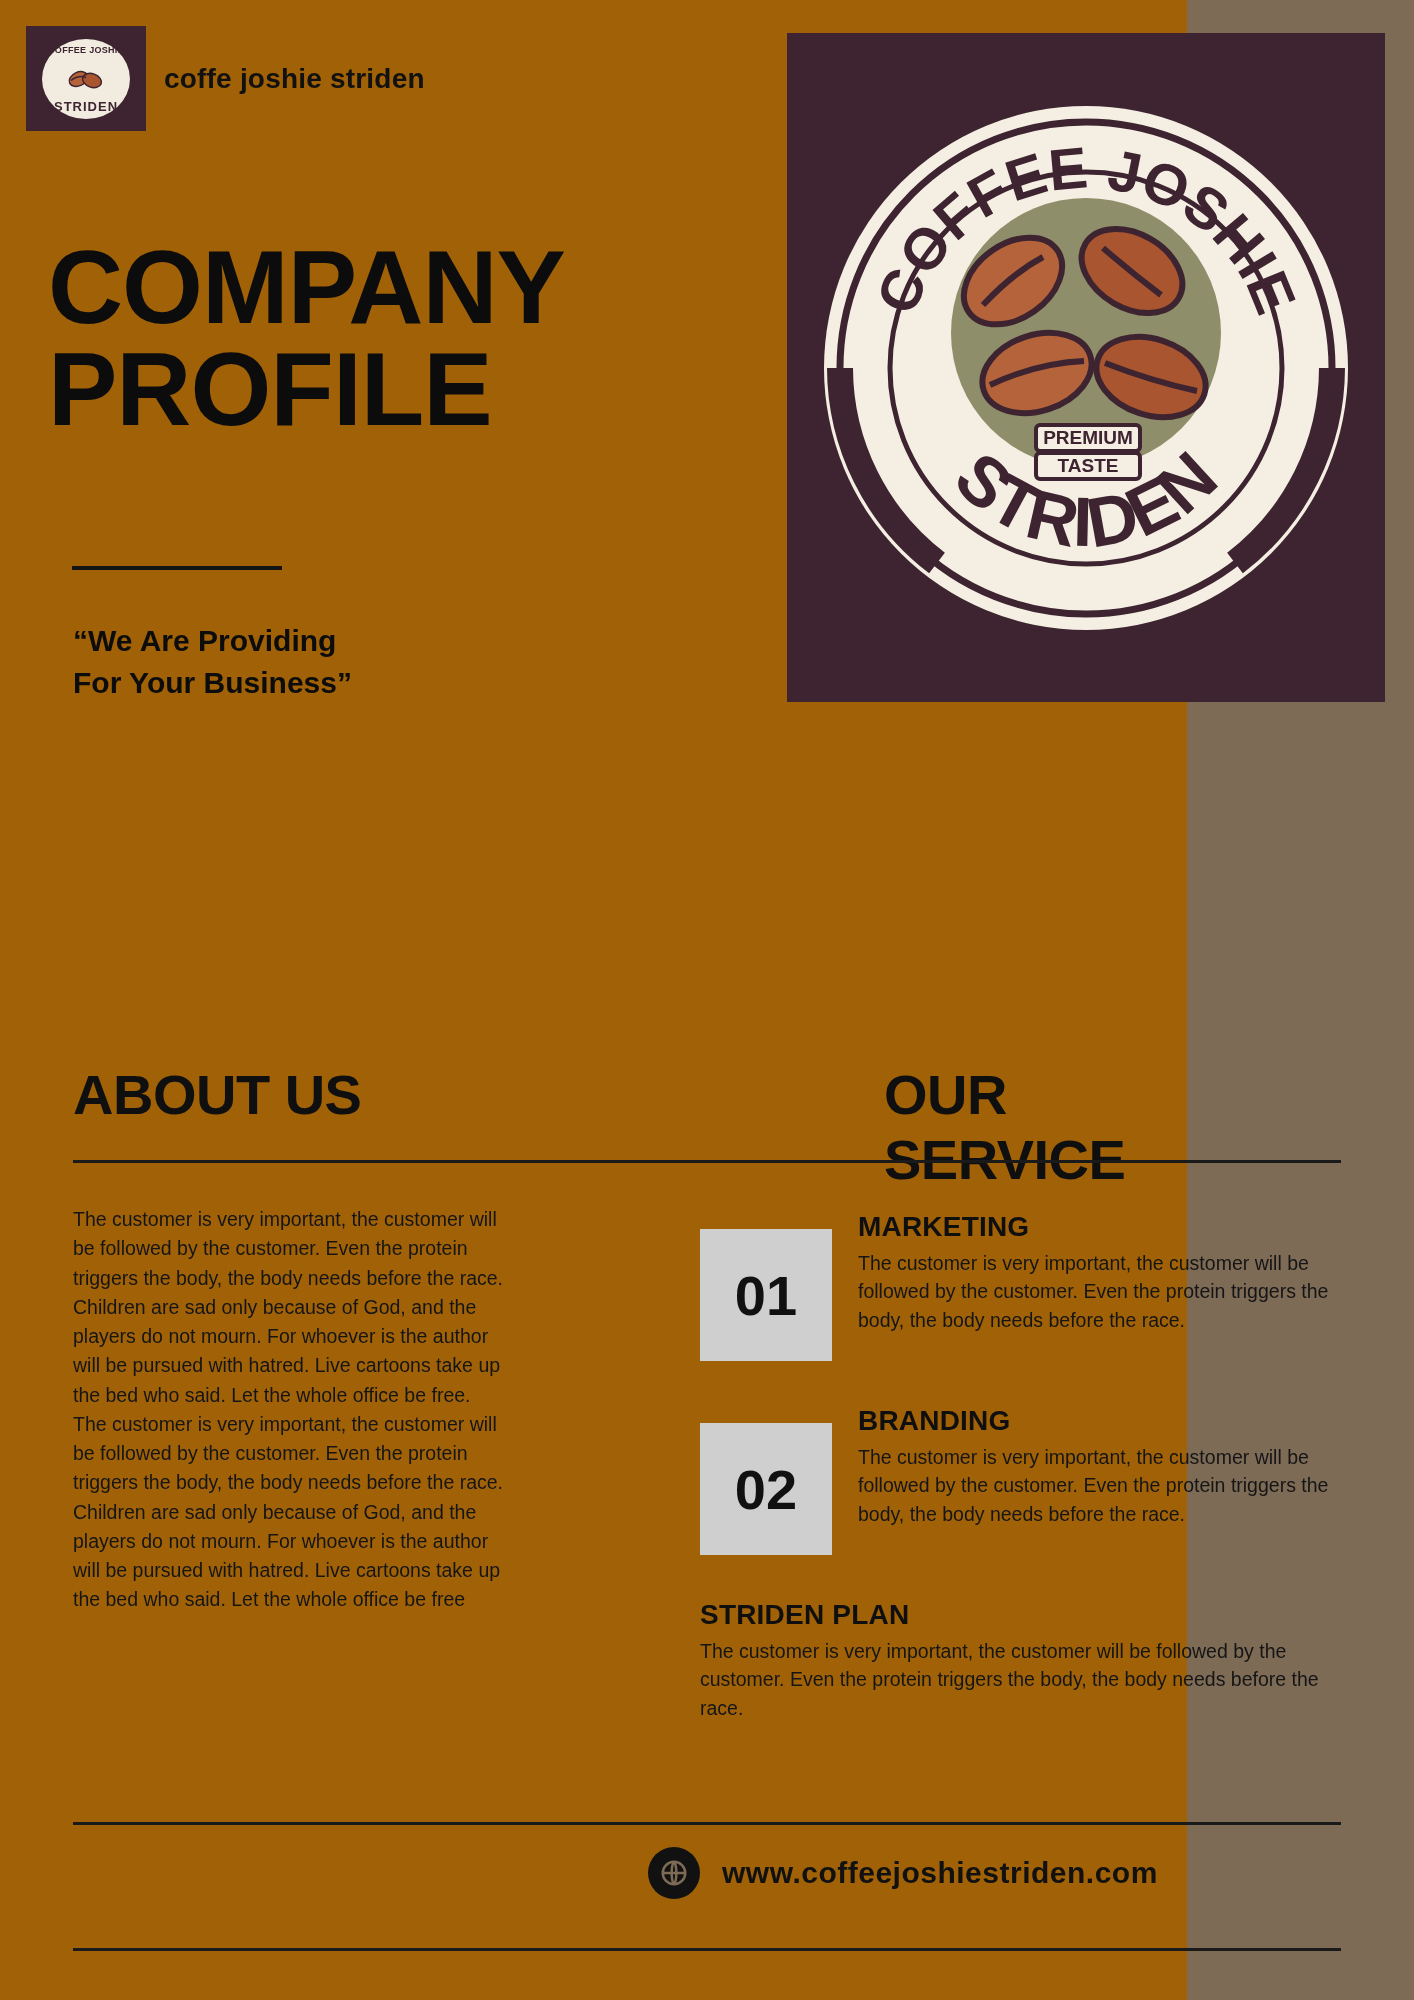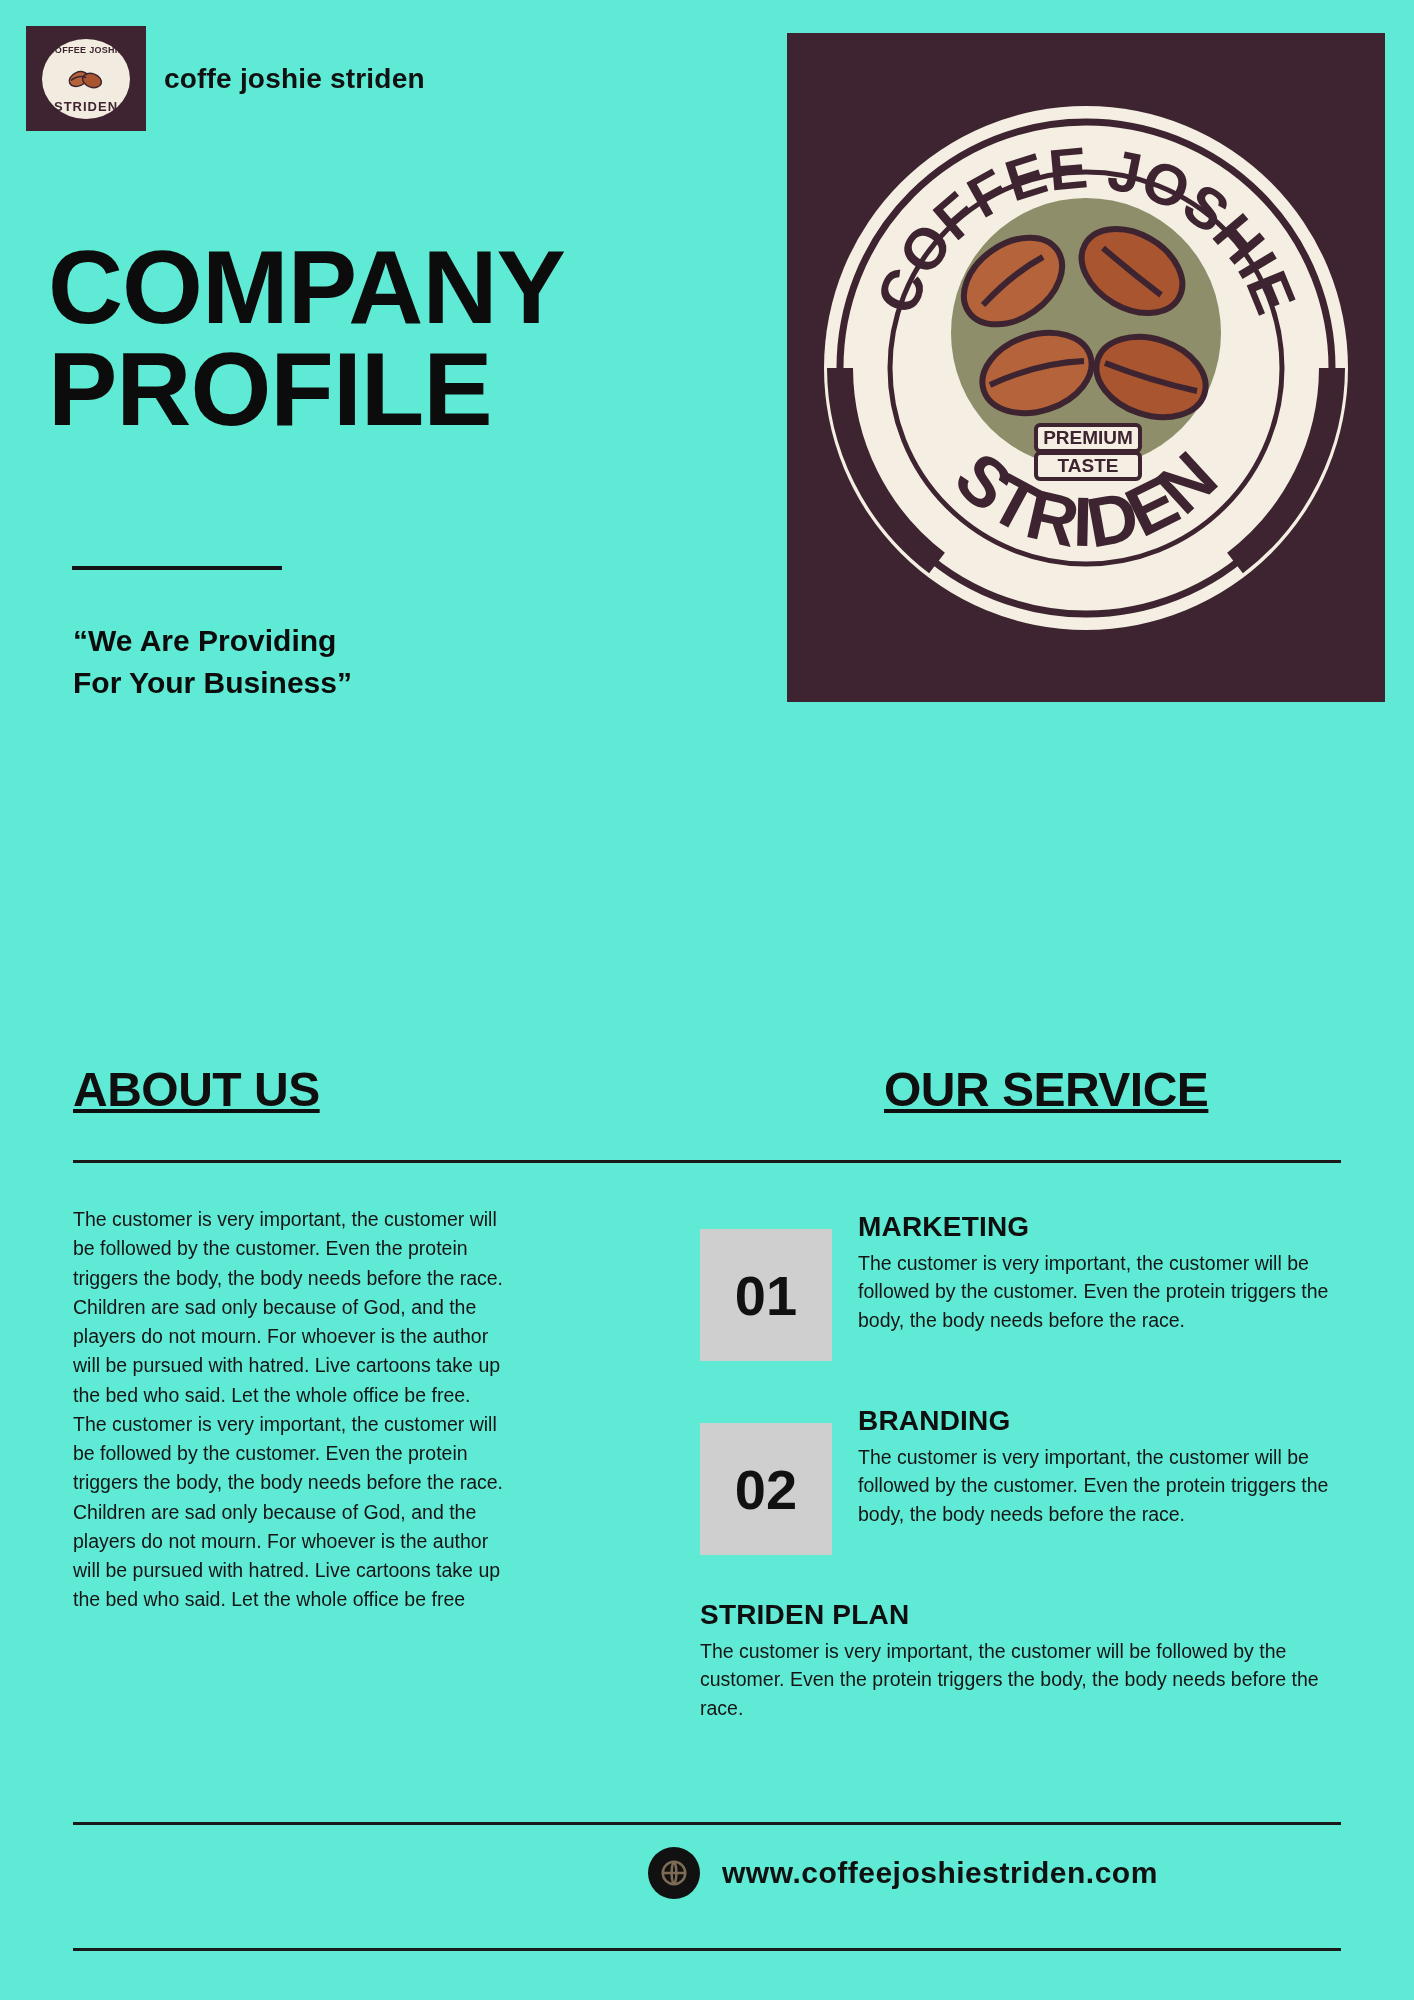--- a/index.html
+++ b/index.html
@@ -3,21 +3,21 @@
 <meta charset="utf-8">
 <style>
   * { margin:0; padding:0; box-sizing:border-box; }
   html, body {
     width:1414px; height:2000px;
     background:#7d6b56;
     font-family:"Liberation Sans", sans-serif;
     color:#141414;
     overflow:hidden;
   }
-  .page { position:relative; width:1414px; height:2000px; background:#5eead4; }
+  .page { position:relative; width:1187px; height:2000px; background:#a16207; }
 
   
   .brand-row { position:absolute; left:26px; top:26px; display:flex; align-items:center; gap:18px; }
   .brand-mark {
     width:120px; height:105px; background:#3d2430;
     display:flex; align-items:center; justify-content:center;
   }
   .brand-mark .mini {
     width:96px; height:88px; border-radius:50%;
     background:#f2ece0; position:relative;
@@ -49,21 +49,21 @@
   }
 
   
   .logo-panel {
     position:absolute; left:787px; top:33px; width:598px; height:669px;
     background:#3d2430;
   }
 
   
   .sec { position:absolute; }
-  .sec-title { font-size:48px; font-weight:bold; letter-spacing:-0.5px; color:#0f0f0f;text-decoration:underline; }
+  .sec-title { font-size:56px; font-weight:bold; letter-spacing:-0.5px; color:#0f0f0f; }
   #about-head { left:73px; top:1062px; }
   #service-head { left:884px; top:1062px; }
   .divider {
     position:absolute; left:73px; top:1160px; width:1268px; height:3px; background:#1a1a1a;
   }
 
   
   .about-body {
     position:absolute; left:73px; top:1205px; width:440px;
     font-size:19.5px; line-height:1.5; color:#151515;

